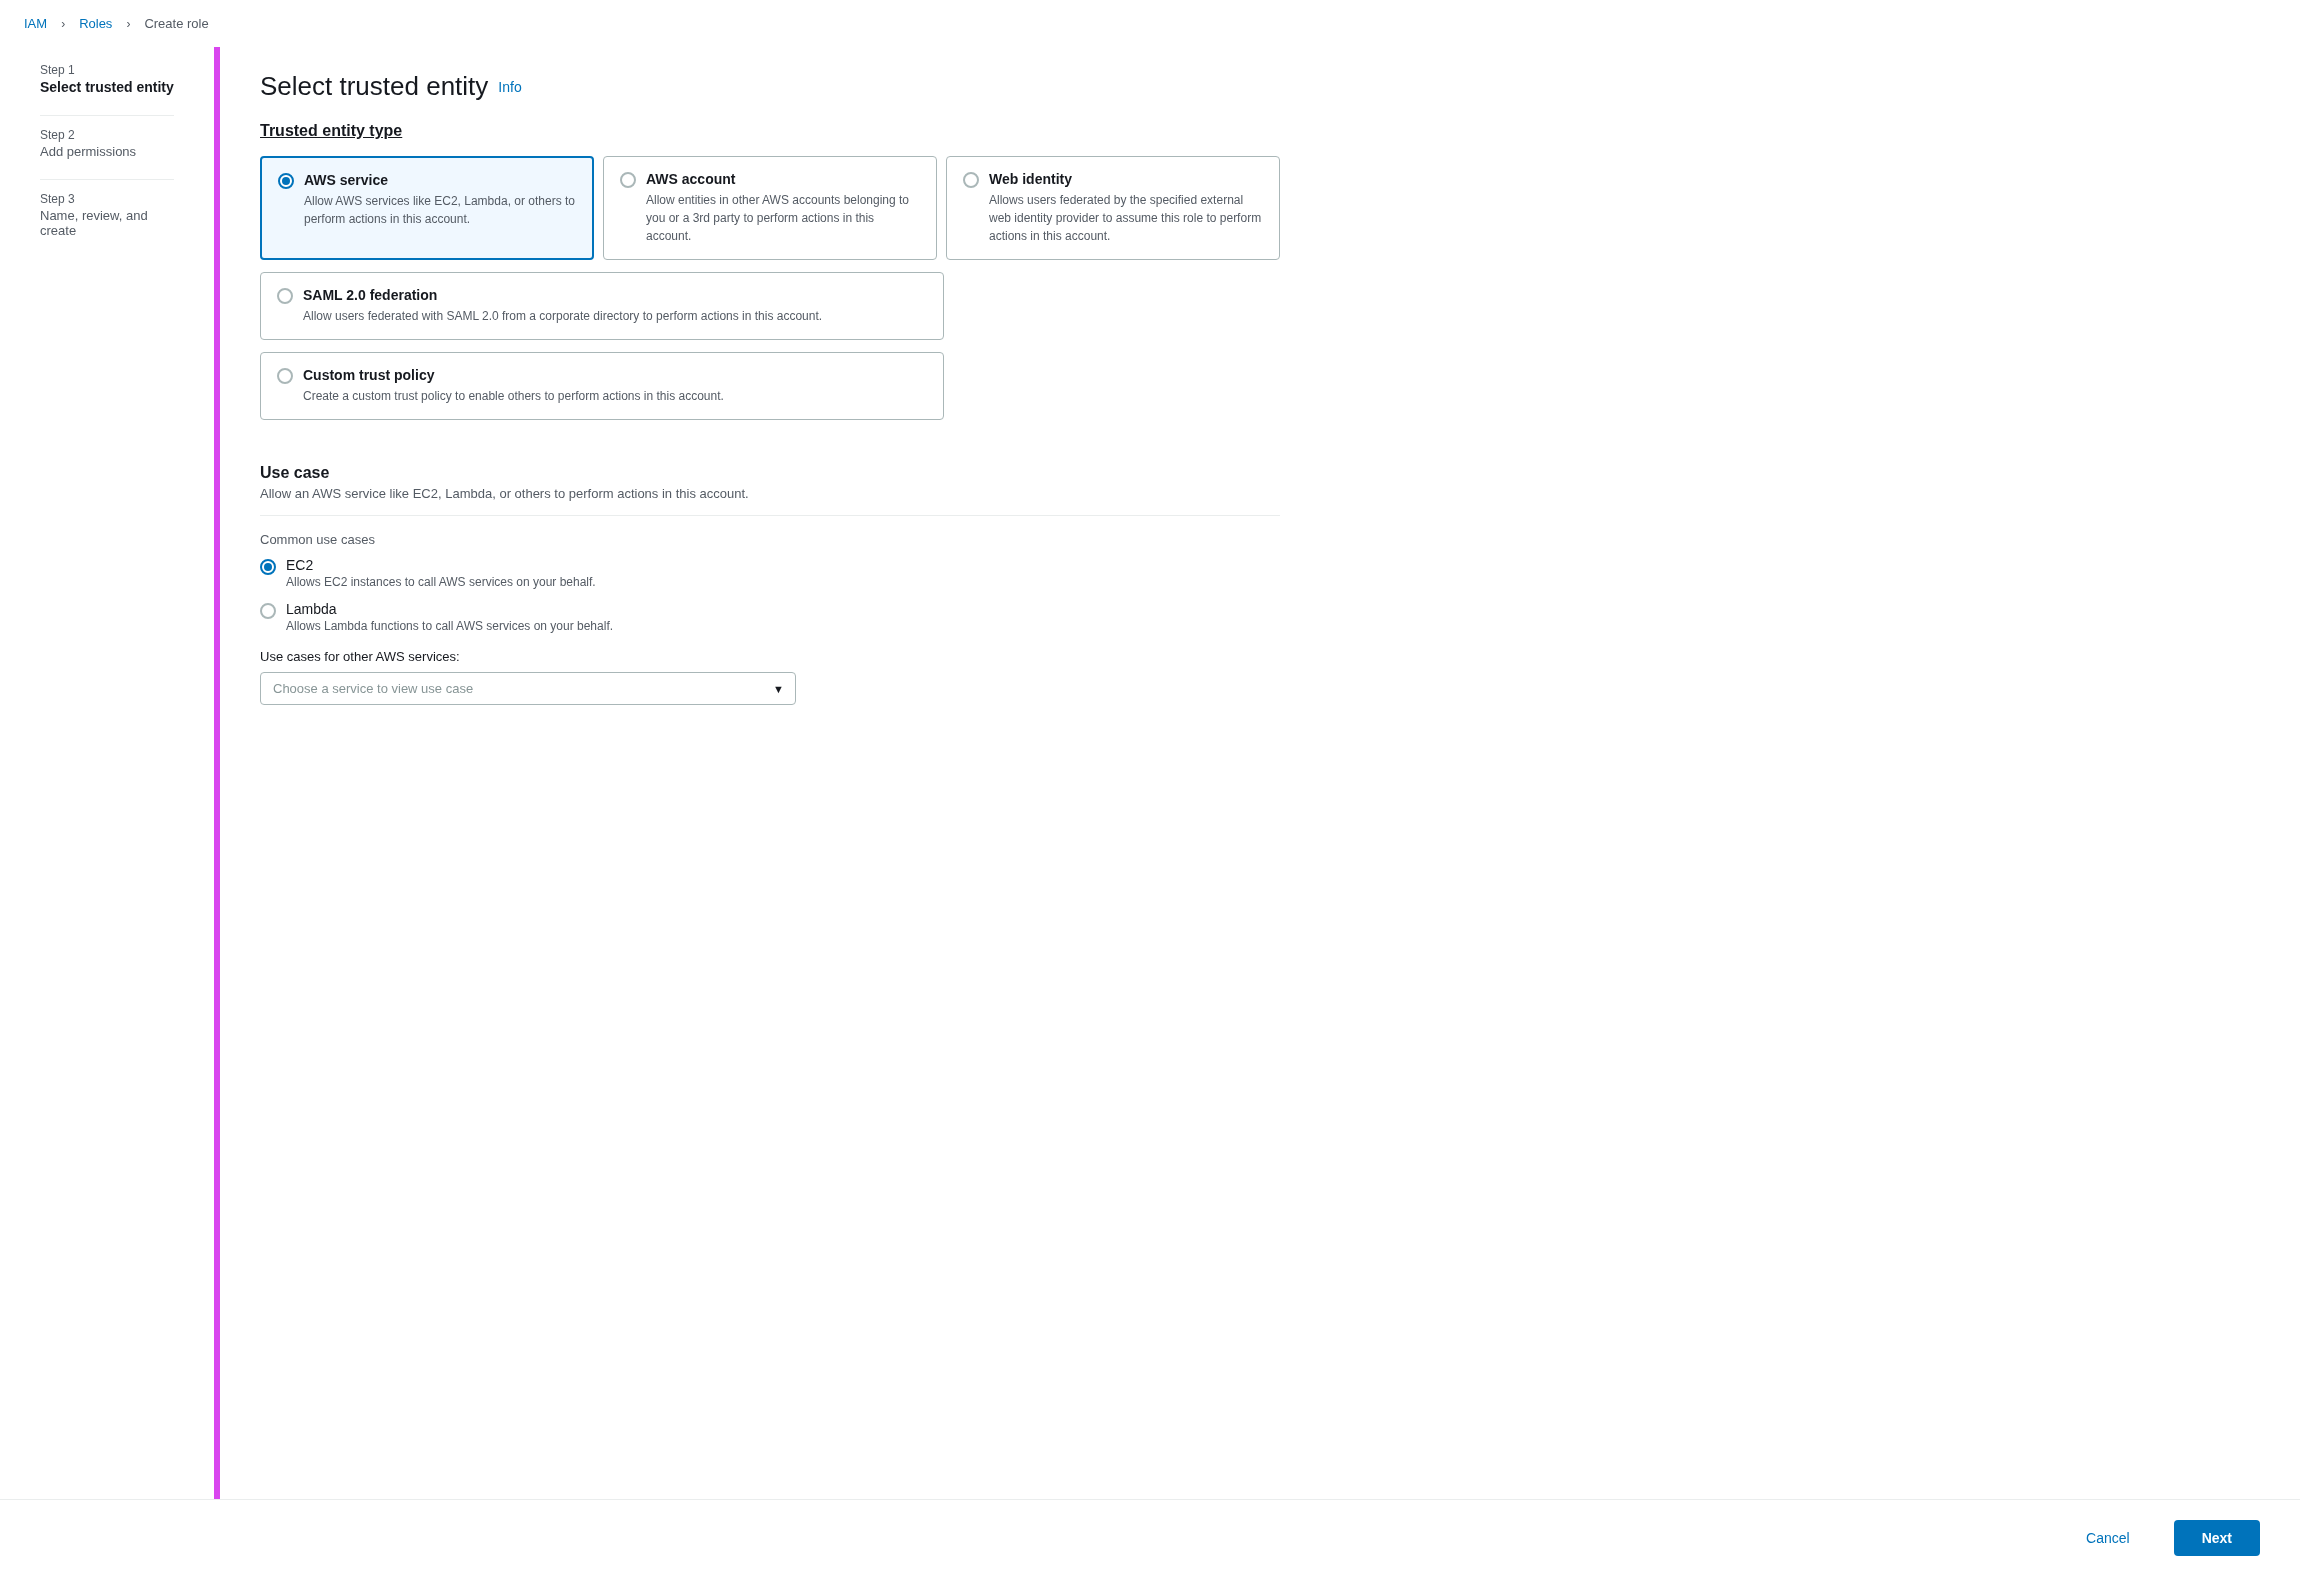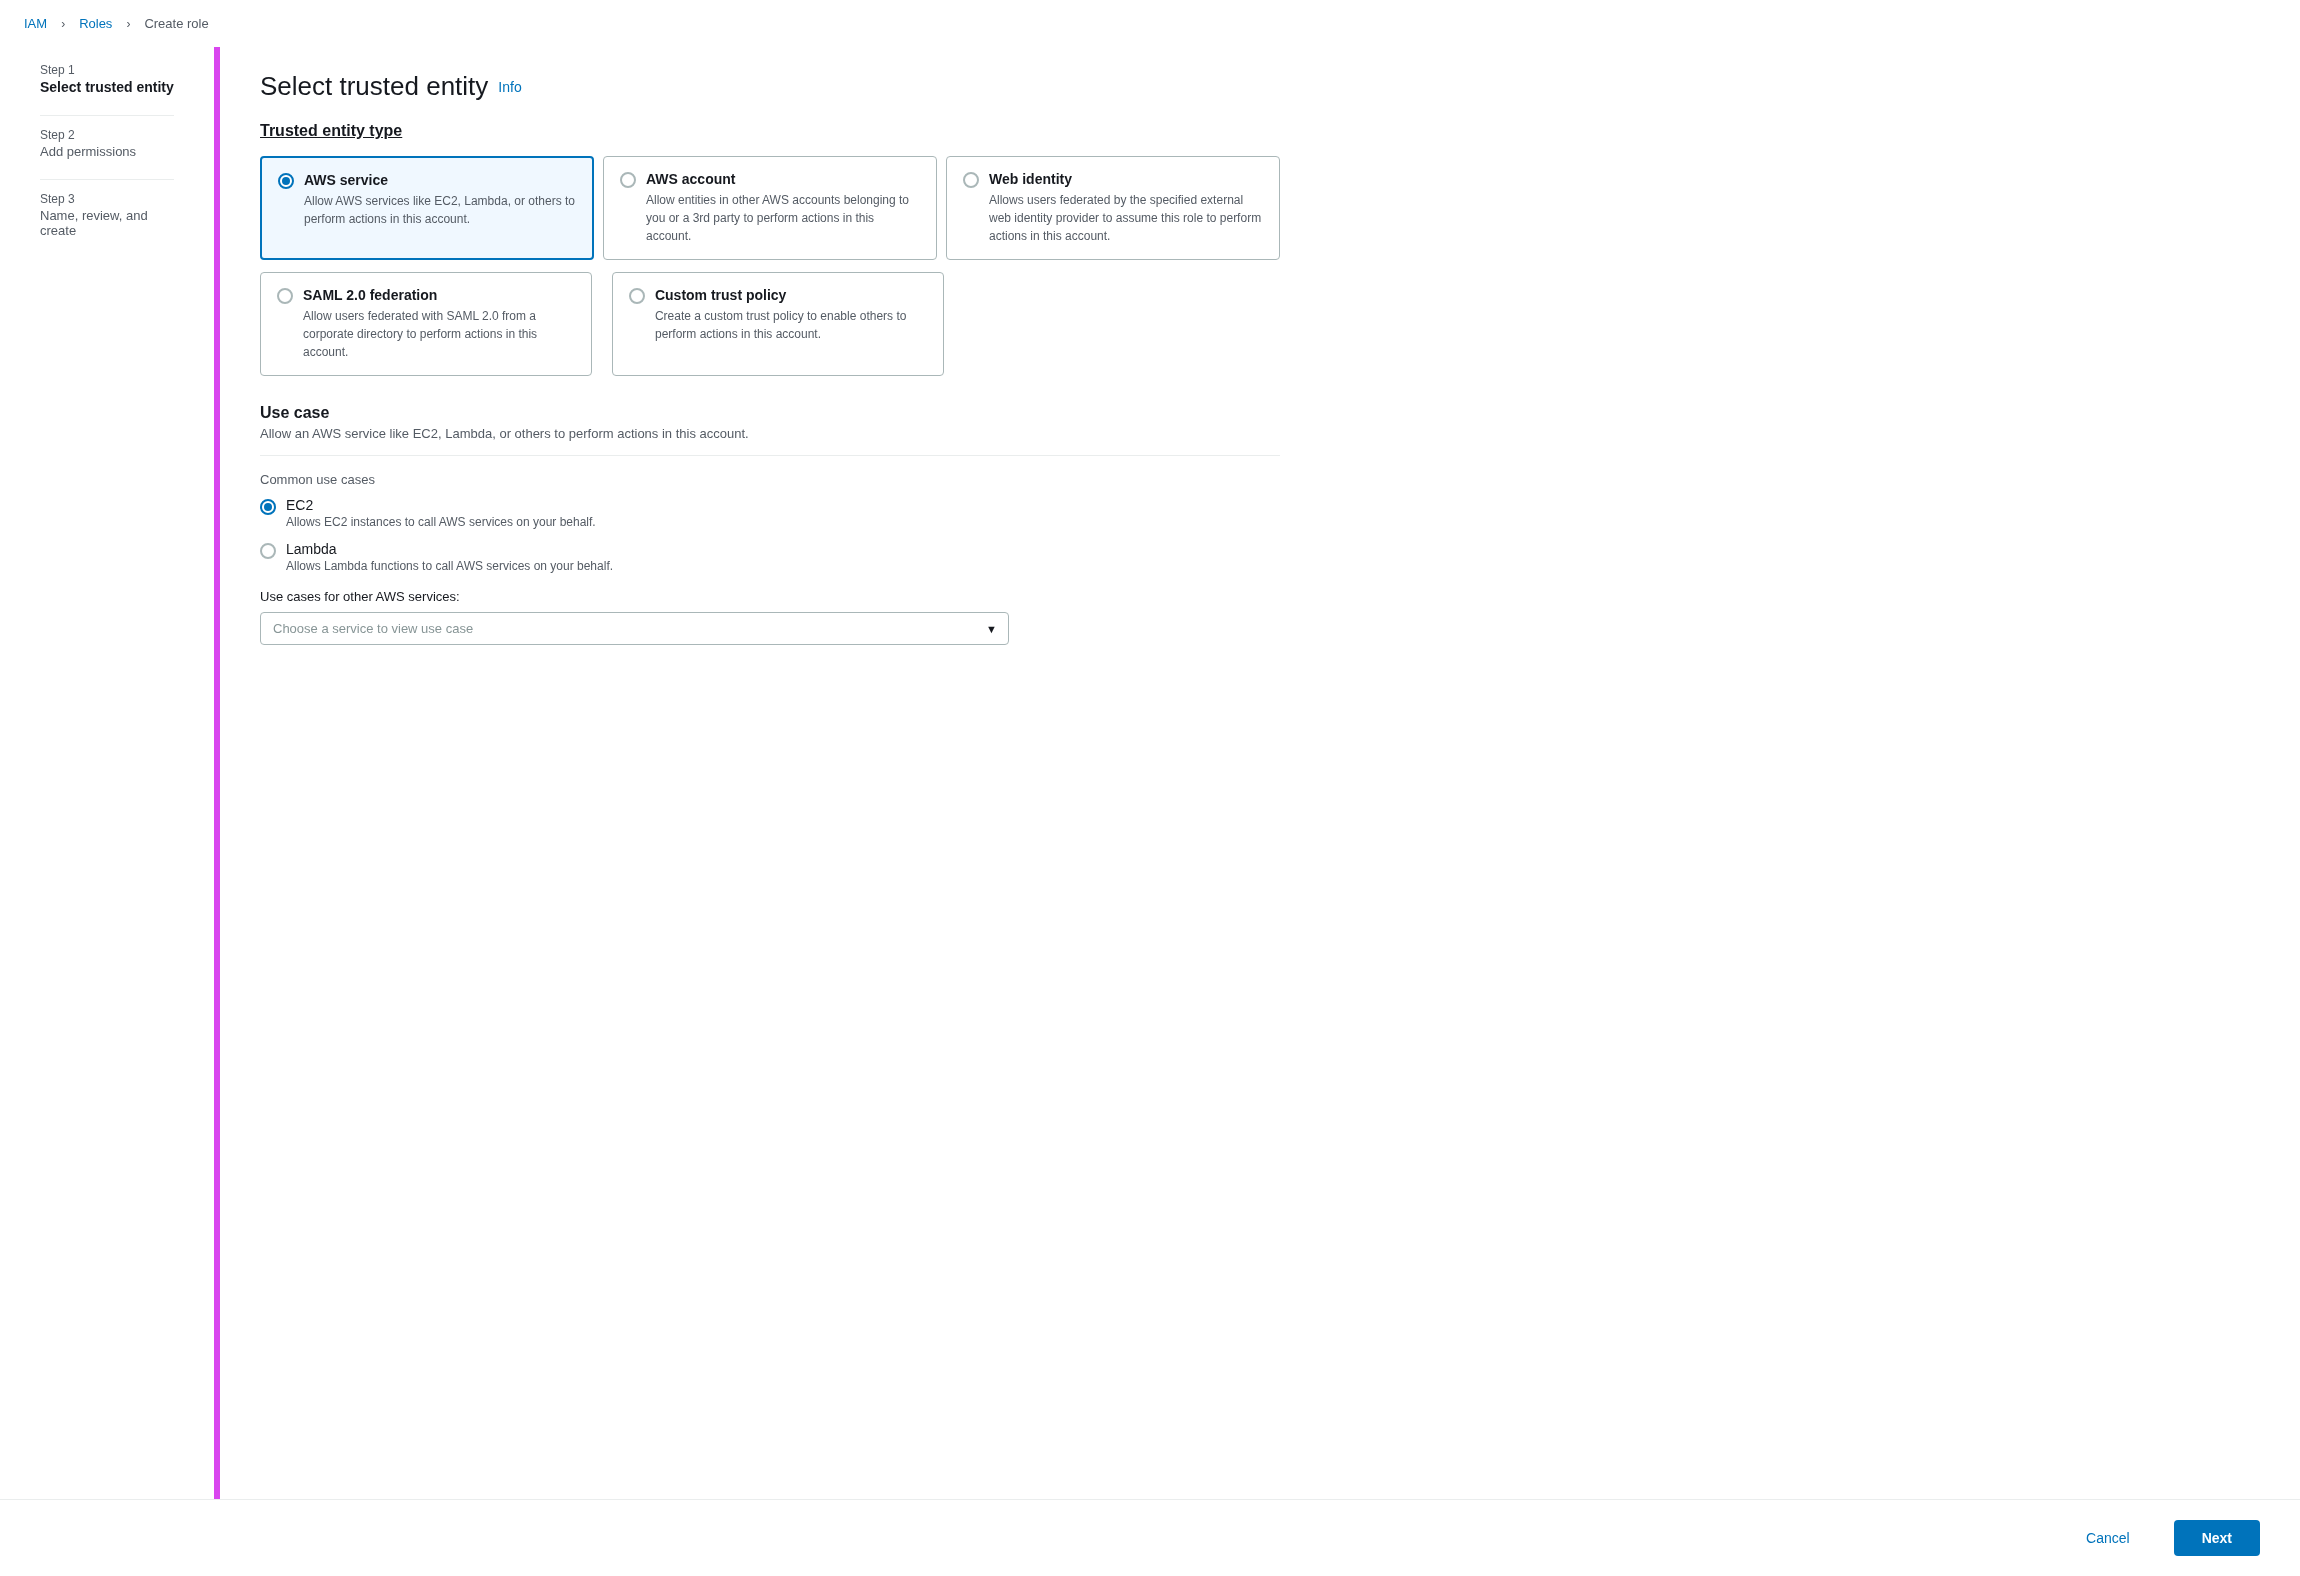--- a/index.html
+++ b/index.html
@@ -86,23 +86,23 @@
       text-decoration: underline;
     }
     .entity-cards {
       display: grid;
       grid-template-columns: repeat(3, 1fr);
       gap: 9px;
       margin-bottom: 12px;
     }
     .entity-cards-row2 {
       display: grid;
-      grid-template-columns: repeat(2, 1fr);
-      gap: 20px;
-      margin-bottom: 28px;
+      grid-template-columns: repeat(1, 1fr);
+      gap: 12px;
+      margin-bottom: 44px;
       max-width: calc(66.66% + 4px);
     }
     .entity-card {
       border: 1px solid #aab7b8;
       border-radius: 4px;
       padding: 14px 16px;
       cursor: pointer;
       display: flex;
       align-items: flex-start;
       gap: 10px;
@@ -189,21 +189,21 @@
       color: #545b64;
     }
     .other-services-label {
       font-size: 13px;
       color: #16191f;
       margin-bottom: 8px;
     }
     .dropdown-wrapper {
       position: relative;
       display: inline-block;
-      width: 749px;
+      width: 536px;
     }
     .dropdown-select {
       width: 100%;
       padding: 8px 36px 8px 12px;
       border: 1px solid #aab7b8;
       border-radius: 4px;
       font-size: 13px;
       color: #879596;
       background: #fff;
       appearance: none;

